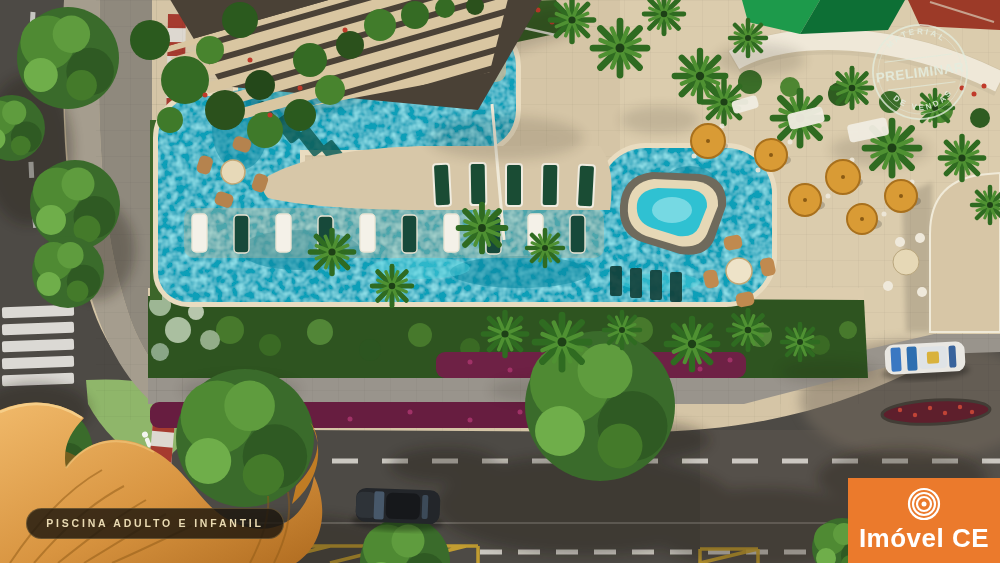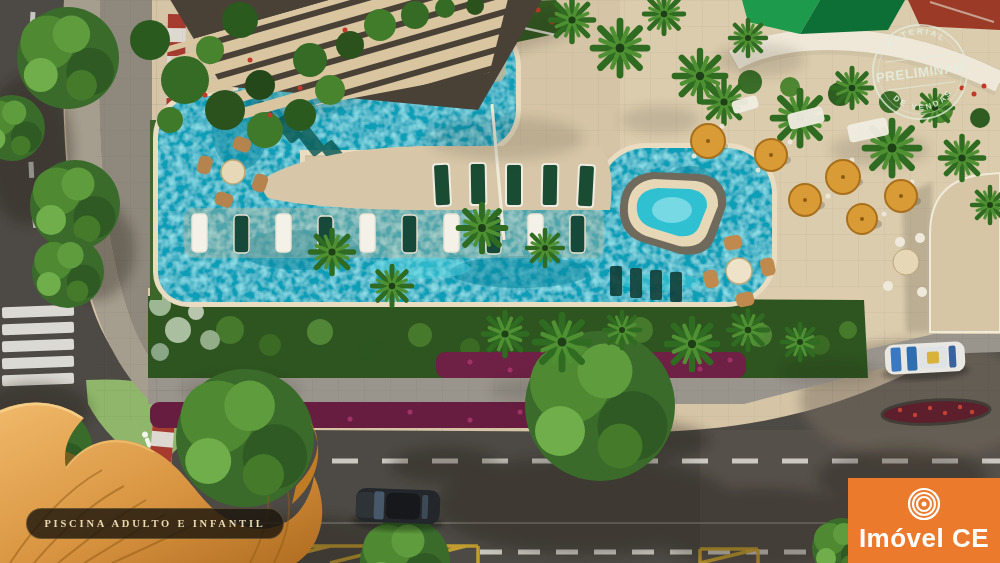--- a/index.html
+++ b/index.html
@@ -4,21 +4,21 @@
 <style>
   html,body{margin:0;padding:0;background:#222;}
   .stage{position:relative;width:1000px;height:563px;overflow:hidden;background:#d5c5a6;
          font-family:"Liberation Sans",sans-serif;}
   .stage svg{display:block;}
   #scene{position:absolute;left:0;top:0;}
   #petal{position:absolute;left:0;top:388px;}
   #stamp{position:absolute;left:856px;top:16px;opacity:.88;}
   .caption{position:absolute;left:26px;top:508px;width:256px;height:29px;line-height:29px;
            background:rgba(28,22,14,.82);border:1px solid rgba(201,168,104,.3);border-radius:16px;
-           text-align:center;color:#e9dab2;font-family:Liberation Serif, serif;
+           text-align:center;color:#e9dab2;font-family:Liberation Sans, sans-serif;
            font-size:10.5px;font-weight:600;letter-spacing:2.8px;white-space:nowrap;}
   .brand{position:absolute;left:848px;top:478px;width:152px;height:85px;text-align:center;}
   .brand .rings{display:block;margin:7px auto 0;}
   .brand .name{color:#fff;font-weight:bold;font-size:26px;letter-spacing:.5px;margin-top:0;}
 </style>
 </head>
 <body>
 
 <div class="stage">
 

